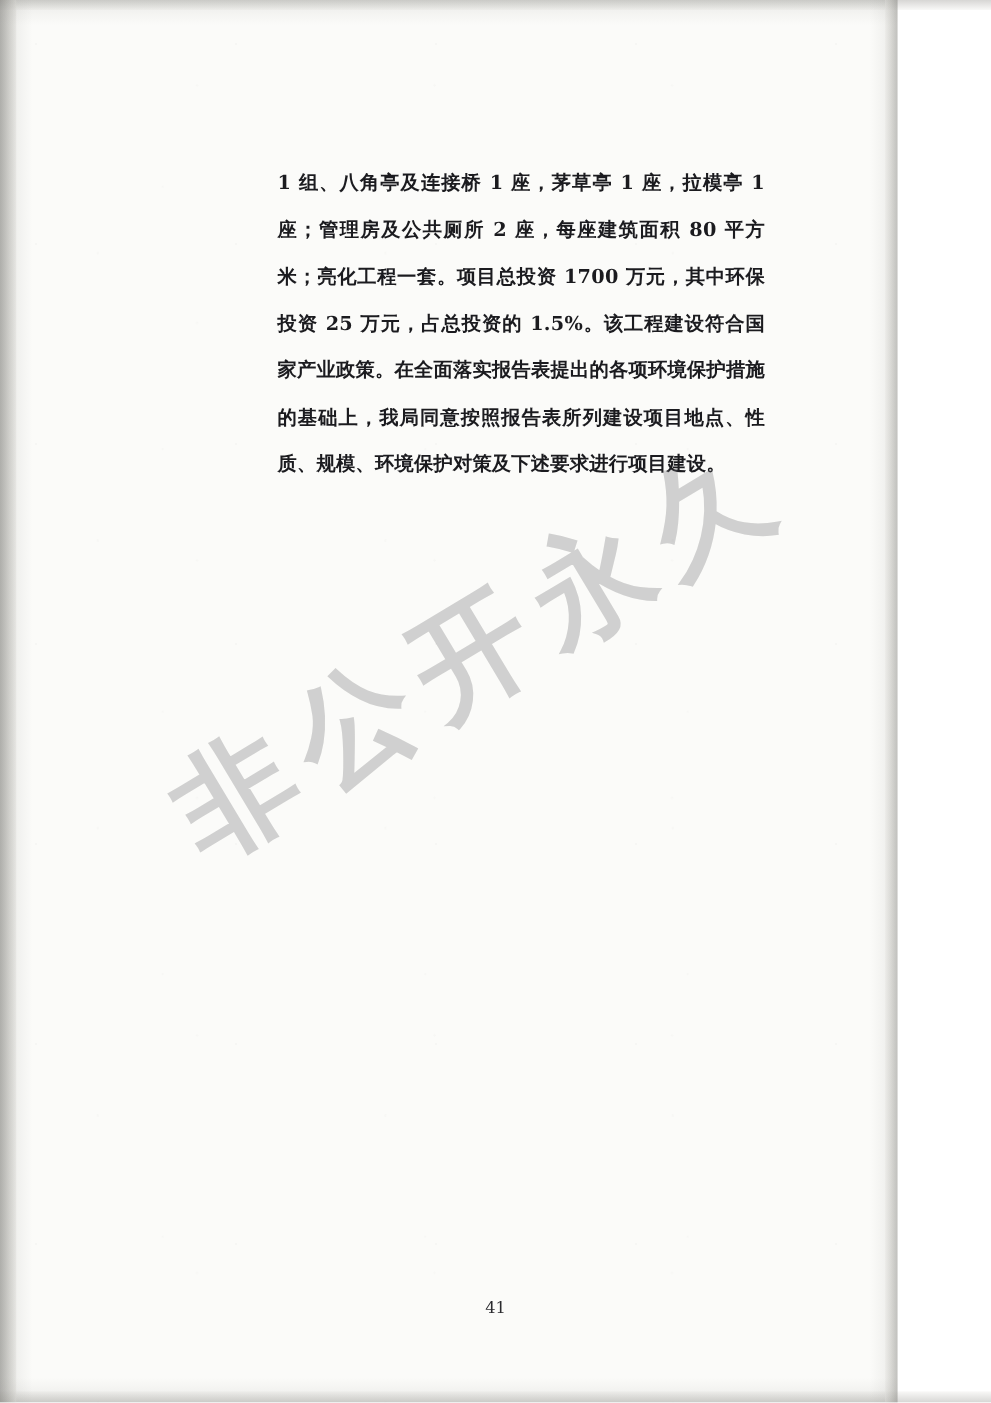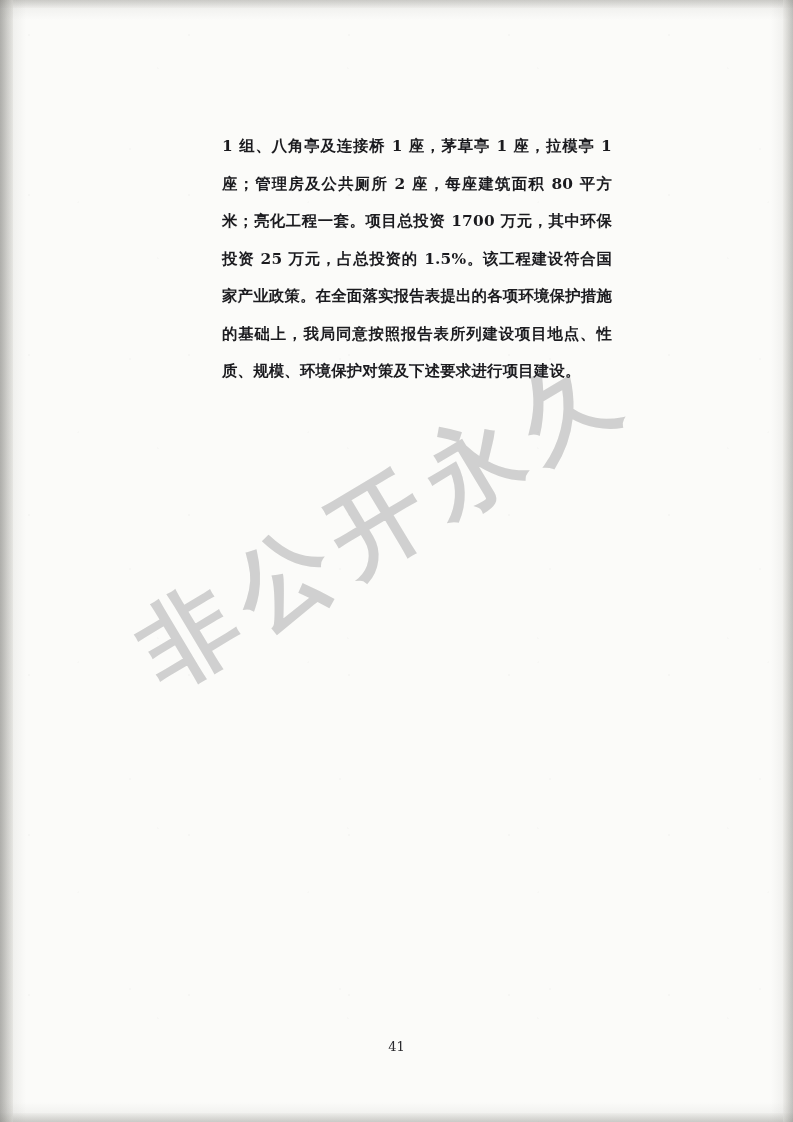--- a/index.html
+++ b/index.html
@@ -13,21 +13,21 @@
     position: relative;
     overflow: hidden;
     font-family: "DejaVu Serif", "Liberation Serif", serif;
   }
 
   
   #page-sheet {
     position: absolute;
     left: 0;
     top: 0;
-    width: 793px;
+    width: 718px;
     height: 1122px;
     background: #fbfbf9;
   }
 
   
   #scan-edges {
     position: absolute;
     inset: 0;
     pointer-events: none;
     background:

